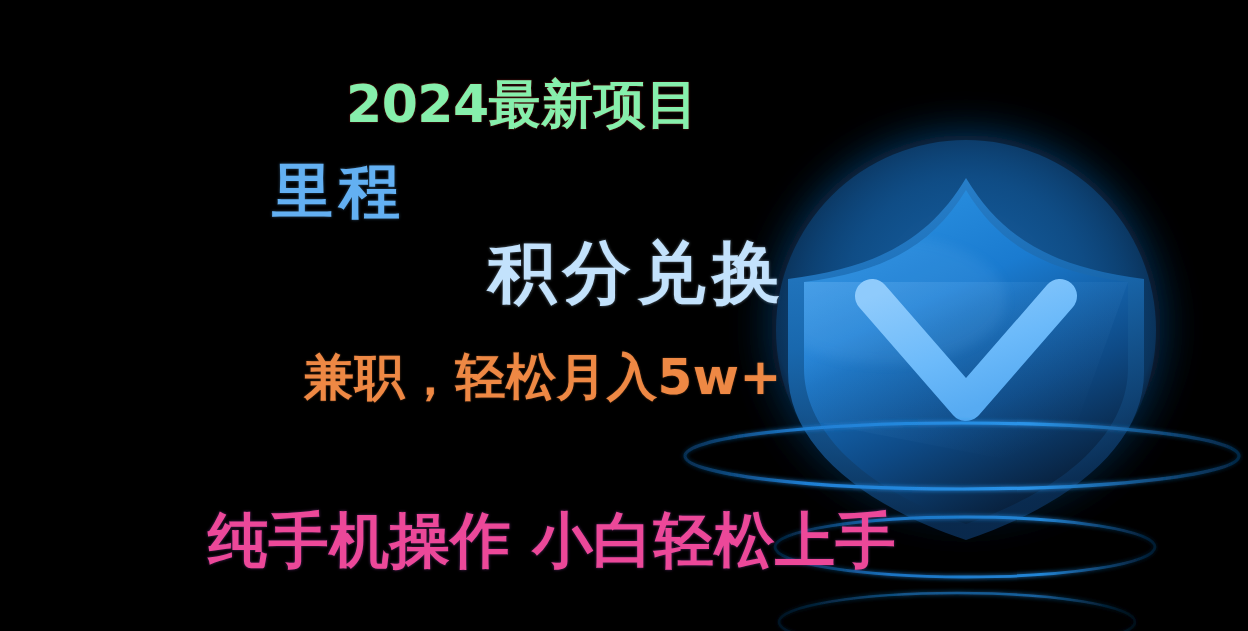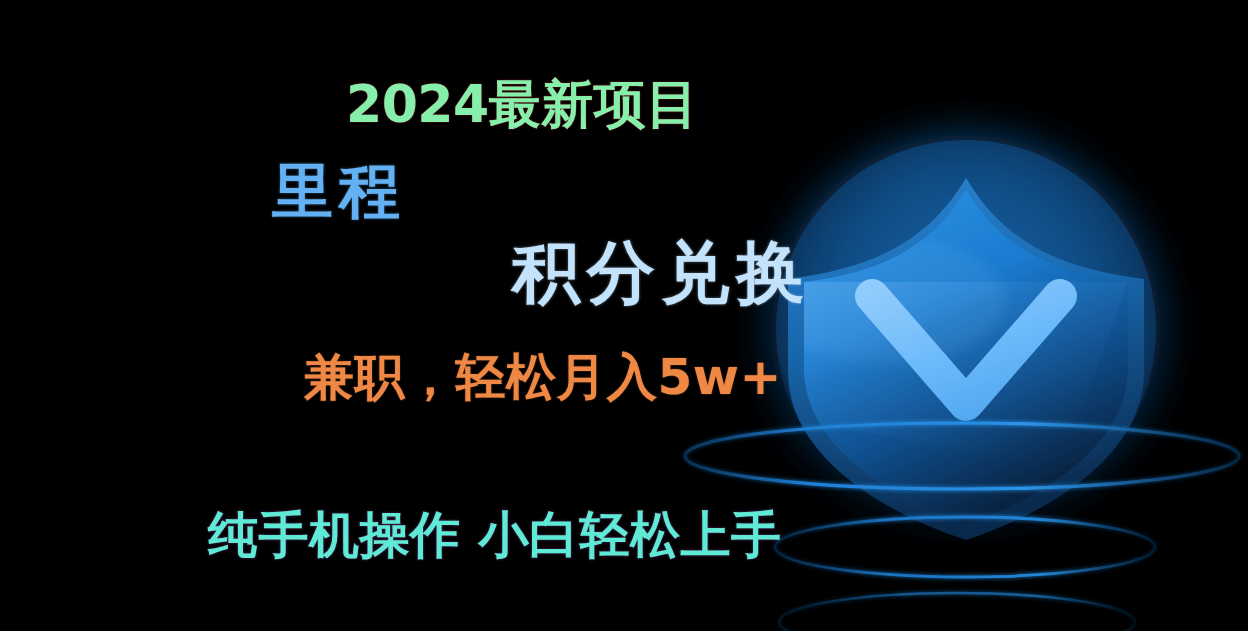--- a/index.html
+++ b/index.html
@@ -71,42 +71,42 @@
   #line-brand {
     left: 272px;
     top: 160px;
     font-size: 61px;
     color: #63b0f2;
     letter-spacing: 0.10em;
     text-shadow: 0 0 3px rgba(99,176,242,0.45);
   }
 
   #line-sub {
-    left: 512px;
+    left: 488px;
     top: 238px;
     font-size: 68px;
     color: #c3e2fc;
     letter-spacing: 0.10em;
     text-shadow: 0 0 3px rgba(195,226,252,0.5);
   }
 
   #line-income {
     left: 304px;
     top: 352px;
     font-size: 50px;
     color: #ee8844;
     letter-spacing: 0.01em;
     text-shadow: 0 0 2px rgba(238,136,68,0.45);
   }
 
   #line-ease {
     left: 208px;
     top: 510px;
-    font-size: 50px;
-    color: #5eead4;
+    font-size: 60px;
+    color: #ec4899;
     letter-spacing: 0.01em;
     text-shadow: 0 0 3px rgba(204,94,229,0.45);
   }
 </style>
 </head>
 <body>
 
 <div id="stage">
 
   <div class="art-layer">

